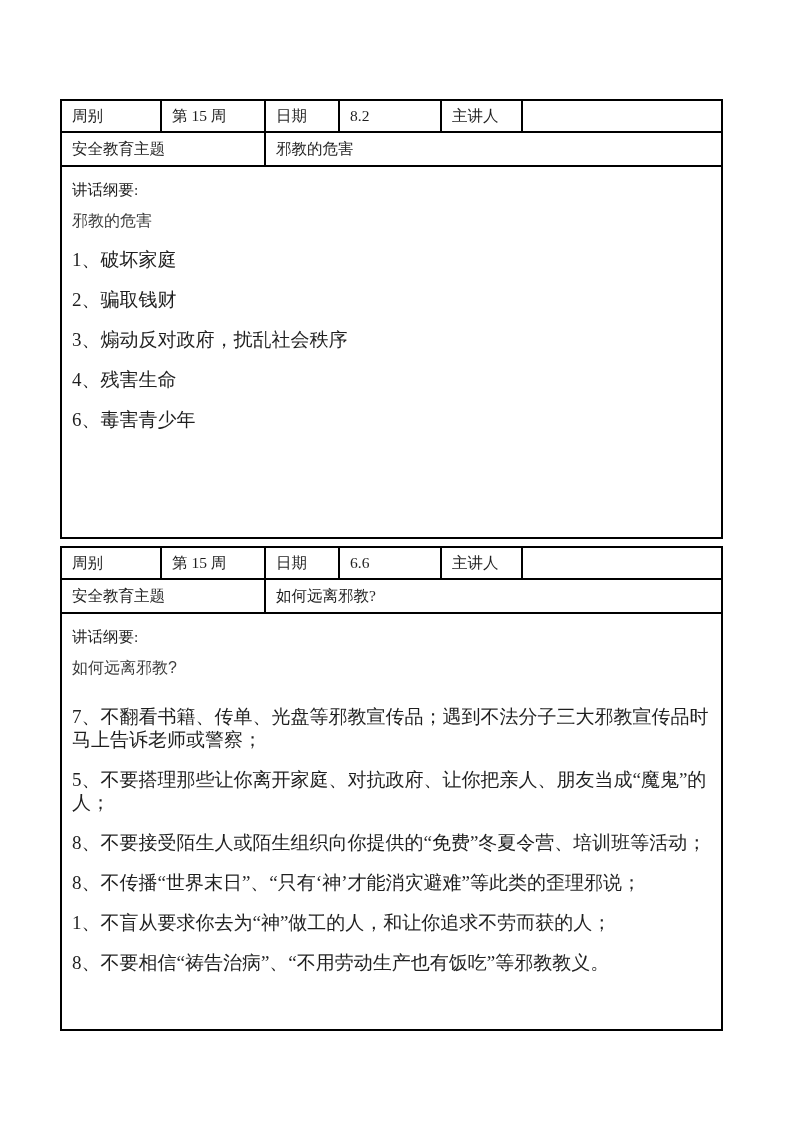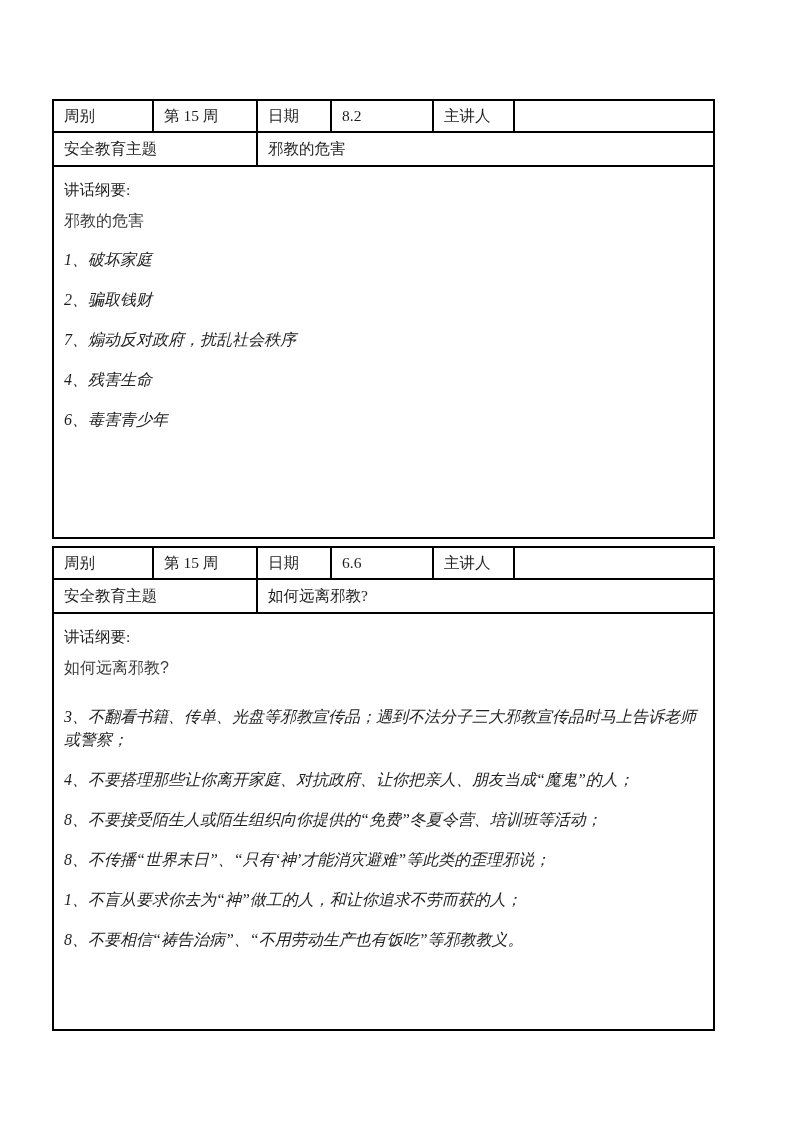--- a/index.html
+++ b/index.html
@@ -11,21 +11,21 @@
     position: relative;
     width: 793px;
     height: 1122px;
     background: #ffffff;
     overflow: hidden;
     font-family: "Liberation Serif", "DejaVu Serif", serif;
     color: #1f1f1f;
   }
   table.doc-table {
     position: absolute;
-    left: 52px;
+    left: 60px;
     width: 661px;
     border-collapse: collapse;
     table-layout: fixed;
   }
   table.t1 { top: 99px; }
   table.t2 { top: 546px; }
   td {
     border: 2px solid #000000;
     font-size: 15.5px;
     color: #1f1f1f;
@@ -50,23 +50,22 @@
     font-family: "Liberation Sans", "DejaVu Sans", sans-serif;
     font-size: 16px;
     color: #3d3d3d;
     margin: 8px 0 15px 0;
     line-height: 24px;
   }
   table.t2 p.outline-title { margin-bottom: 25px; }
   p.item {
     margin: 0 0 17px 0;
     line-height: 23px;
-    font-size: 16px;
+    font-size: 19px;
     word-break: break-all;
-    font-style: italic;
   }
 </style>
 </head>
 <body>
 
 <div class="page">
 
   <table class="doc-table t1">
     <colgroup>
       <col style="width:100px">
@@ -88,21 +87,21 @@
       <tr class="topic-row">
         <td colspan="2">安全教育主题</td>
         <td colspan="4">邪教的危害</td>
       </tr>
       <tr class="body-row">
         <td colspan="6" class="body-cell">
           <p class="outline-label">讲话纲要:</p>
           <p class="outline-title">邪教的危害</p>
           <p class="item">1、破坏家庭</p>
           <p class="item">2、骗取钱财</p>
-          <p class="item">7、煽动反对政府，扰乱社会秩序</p>
+          <p class="item">3、煽动反对政府，扰乱社会秩序</p>
           <p class="item">4、残害生命</p>
           <p class="item">6、毒害青少年</p>
         </td>
       </tr>
     </tbody>
   </table>
 
   <table class="doc-table t2">
     <colgroup>
       <col style="width:100px">
@@ -122,22 +121,22 @@
         <td></td>
       </tr>
       <tr class="topic-row">
         <td colspan="2">安全教育主题</td>
         <td colspan="4">如何远离邪教?</td>
       </tr>
       <tr class="body-row">
         <td colspan="6" class="body-cell">
           <p class="outline-label">讲话纲要:</p>
           <p class="outline-title">如何远离邪教?</p>
-          <p class="item">3、不翻看书籍、传单、光盘等邪教宣传品；遇到不法分子三大邪教宣传品时马上告诉老师或警察；</p>
-          <p class="item">4、不要搭理那些让你离开家庭、对抗政府、让你把亲人、朋友当成“魔鬼”的人；</p>
+          <p class="item">7、不翻看书籍、传单、光盘等邪教宣传品；遇到不法分子三大邪教宣传品时马上告诉老师或警察；</p>
+          <p class="item">5、不要搭理那些让你离开家庭、对抗政府、让你把亲人、朋友当成“魔鬼”的人；</p>
           <p class="item">8、不要接受陌生人或陌生组织向你提供的“免费”冬夏令营、培训班等活动；</p>
           <p class="item">8、不传播“世界末日”、“只有‘神’才能消灾避难”等此类的歪理邪说；</p>
           <p class="item">1、不盲从要求你去为“神”做工的人，和让你追求不劳而获的人；</p>
           <p class="item">8、不要相信“祷告治病”、“不用劳动生产也有饭吃”等邪教教义。</p>
         </td>
       </tr>
     </tbody>
   </table>
 
 </div>

